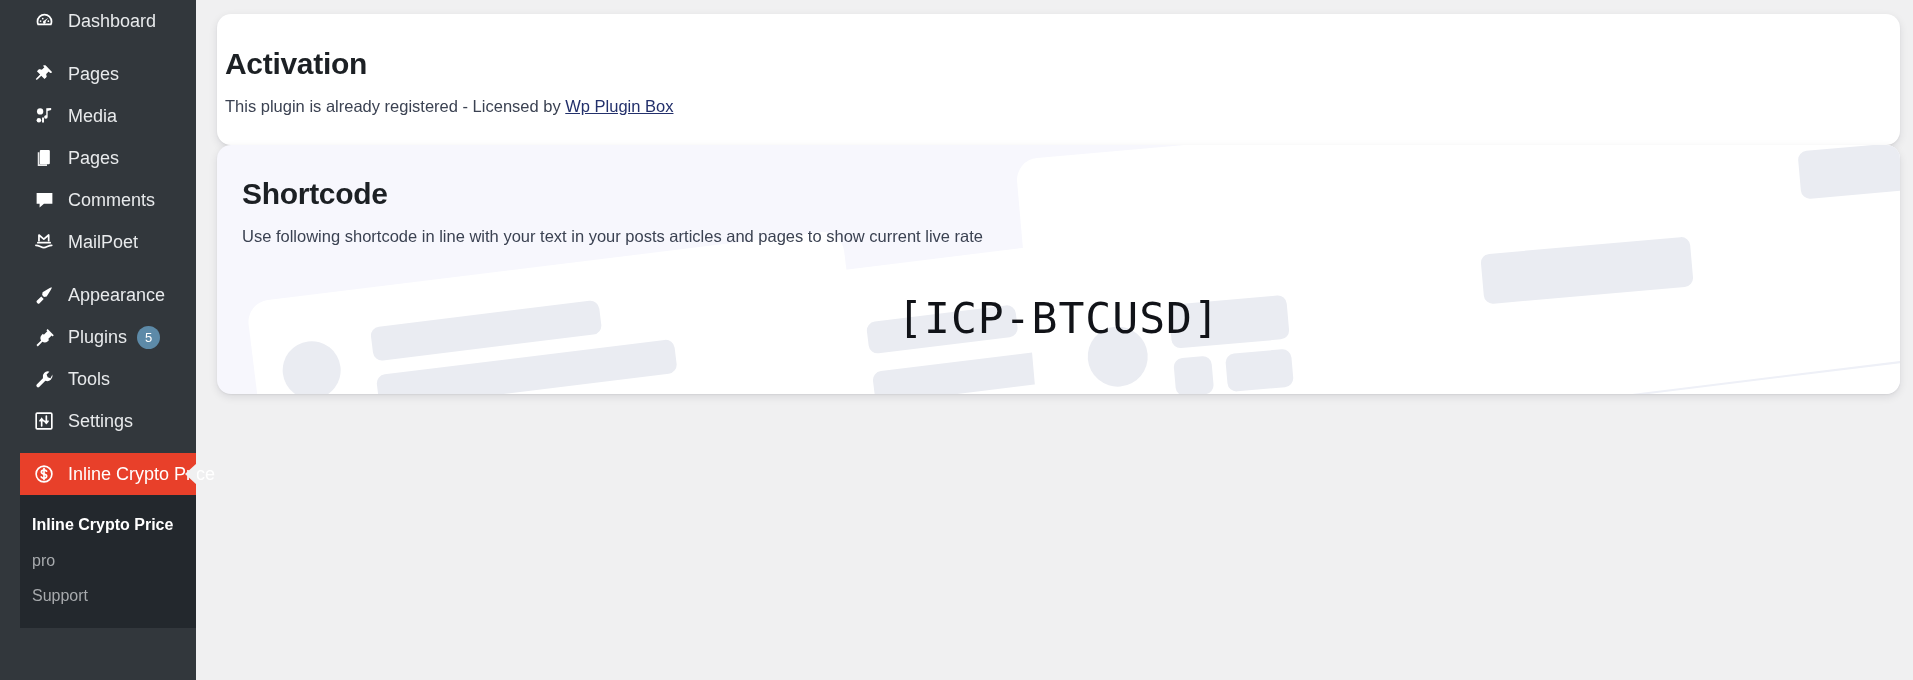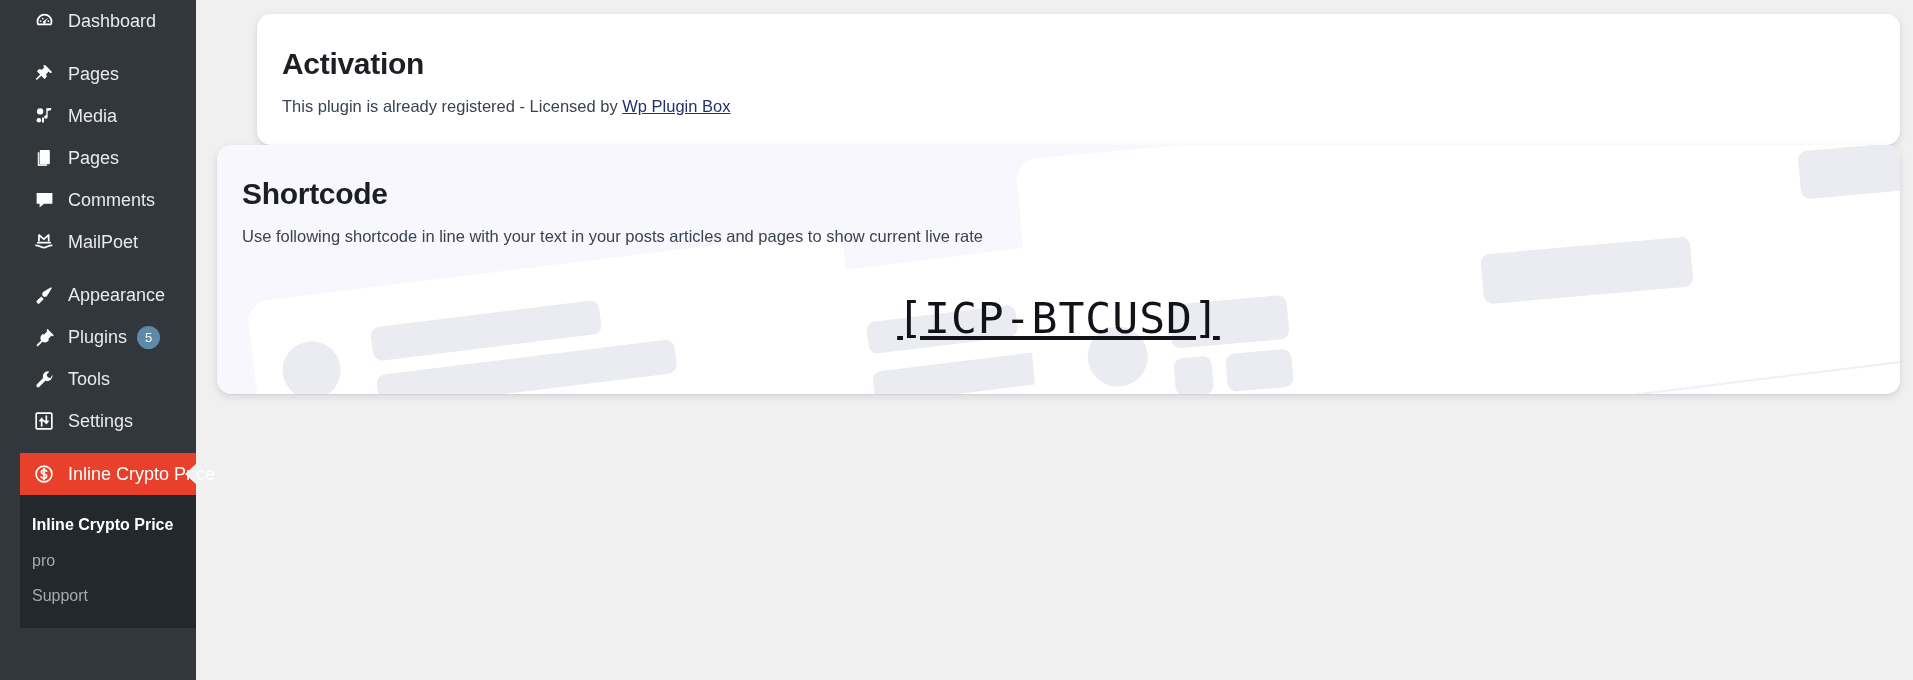--- a/index.html
+++ b/index.html
@@ -115,22 +115,21 @@
   .card {
     position: relative;
     border-radius: 14px;
     background: #ffffff;
     box-shadow: 0 3px 9px rgba(20,24,40,.10), 0 1px 2px rgba(20,24,40,.06);
     overflow: hidden;
   }
 
   .card-activation {
     height: 131px;
-    padding: 33px 0 0 25px;
-    margin-left: 40px;
+    padding: 33px 0 0 8px;
   }
   .card-title {
     font-size: 30px;
     font-weight: bold;
     color: #1c2024;
     letter-spacing: -0.3px;
     line-height: 1.1;
   }
   .card-sub {
     margin-top: 17px;
@@ -155,21 +154,20 @@
     position: absolute;
     z-index: 4;
     left: 0; right: 0;
     top: 152px;
     text-align: center;
     font-family: "DejaVu Sans Mono", monospace;
     font-size: 43px;
     color: #111318;
     letter-spacing: 1px;
     line-height: 1;
-    text-decoration: underline;
   }
 
   
   .deco-layer {
     position: absolute;
     inset: 0;
     z-index: 1;
     overflow: hidden;
     pointer-events: none;
   }

